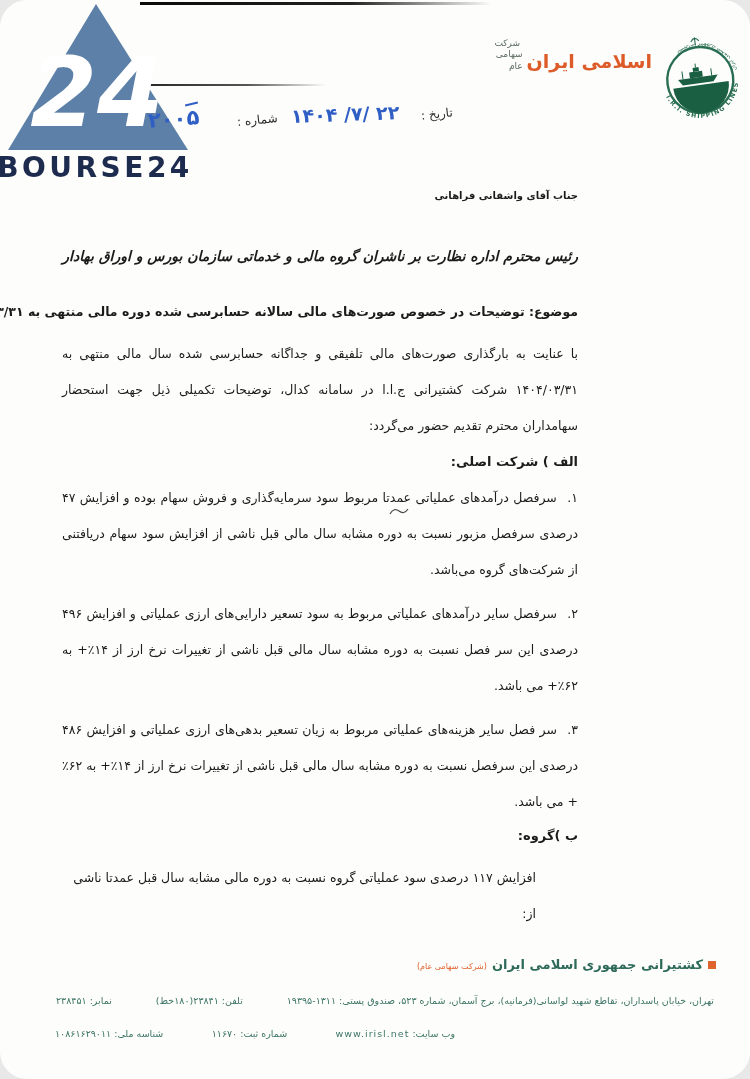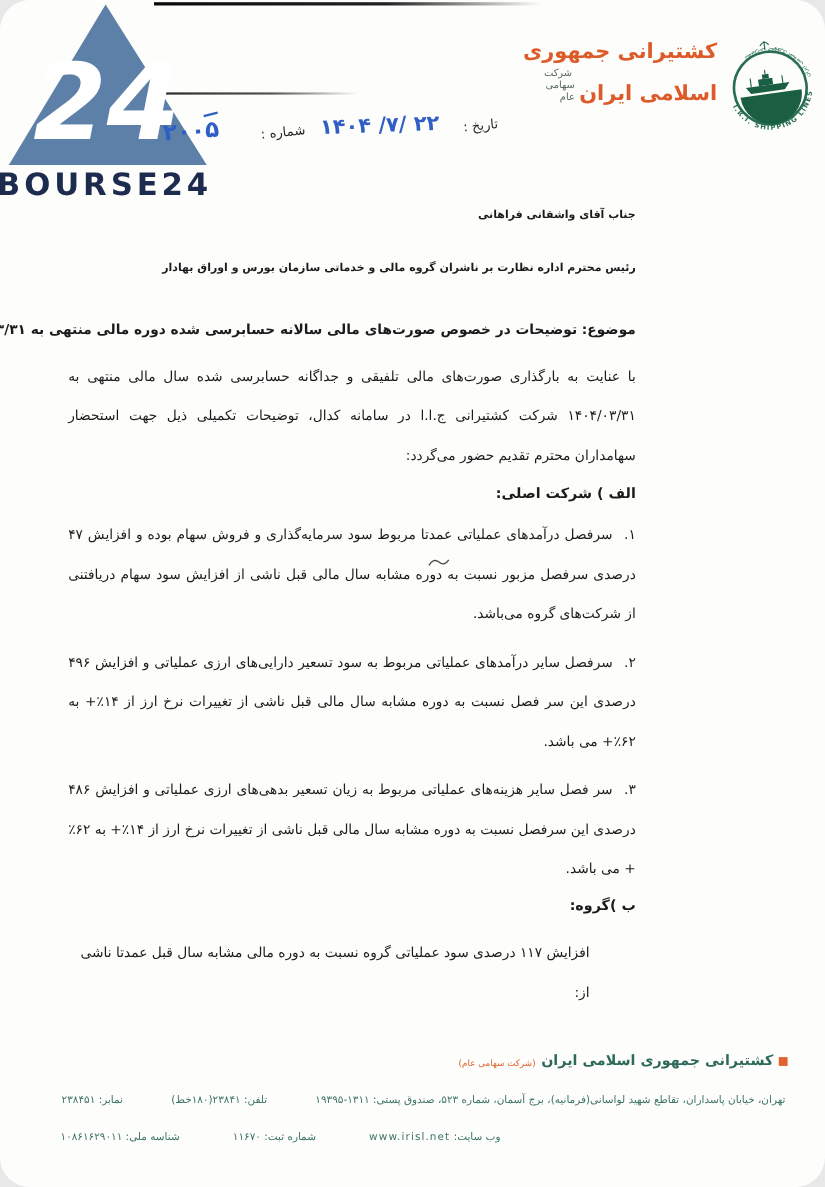--- a/index.html
+++ b/index.html
@@ -32,21 +32,21 @@
   .number-label { left:237px; top:113px; }
   .hand { position:absolute; color:#2f5ec4; font-weight:bold; direction:ltr; unicode-bidi:bidi-override; }
   .date-value   { left:291px; top:103px; font-size:19px; transform:rotate(-2deg); letter-spacing:2px; }
   .number-value { left:148px; top:107px; font-size:21px; transform:rotate(-4deg); letter-spacing:6px; }
   .pen-dash { position:absolute; left:185px; top:103px; width:13px; height:2px; background:#2f5ec4; transform:rotate(-14deg); }
 
   
   .letter-body { position:absolute; left:62px; top:186px; width:516px; direction:rtl; text-align:right;
     font-size:12.5px; line-height:20px; }
   .recipient-name  { font-size:10px; font-weight:bold; white-space:nowrap; }
-  .recipient-title { font-size:10px; font-weight:bold; margin-top:28px; white-space:nowrap; }
+  .recipient-title { font-size:14px; font-weight:bold; margin-top:40px; white-space:nowrap;font-style:italic; }
   .subject    { font-size:12.5px; font-weight:bold; margin-top:36px; white-space:nowrap; }
   .salutation { margin-top:28px; padding-right:16px; }
   .para  { margin-top:14px; line-height:36px; text-align:justify; }
   .sec-head { margin-top:8px; font-weight:bold; font-size:13px; }
   .list-item { margin-top:8px; line-height:36px; text-align:justify; }
   .list-item .num { font-weight:normal; padding-left:6px; }
   .closing { margin-top:4px; line-height:36px; text-align:justify; }
   .sec-head-b { margin-top:6px; font-weight:bold; font-size:13px; }
   .group-para { margin-top:14px; padding-right:42px; line-height:36px; }
   .insertion-mark { position:absolute; left:388px; top:505px; }
@@ -71,21 +71,20 @@
   <div class="scan-line-top"></div>
   <div class="scan-line-mid"></div>
 
   <svg class="watermark" viewBox="0 0 200 182">
     <polygon points="98,4 190,150 10,150" fill="#5d80a8"></polygon>
     <text x="99" y="126" text-anchor="middle" font-size="96" font-weight="bold" font-style="italic" fill="#ffffff" font-family="DejaVu Sans, sans-serif">24</text>
     <text x="97" y="177" text-anchor="middle" font-size="28" font-weight="bold" fill="#1d2b4f" letter-spacing="3.5" font-family="DejaVu Sans, sans-serif">BOURSE24</text>
   </svg>
 
   <div class="company-name">
-    <div class="big">کشتیرانی جمهوری</div>
     <div class="company-line2">
       <span class="big">اسلامی ایران</span>
       <span class="type-stack">
         <span>شرکت</span>
         <span>سهامی عام</span>
       </span>
     </div>
   </div>
 
   <svg class="emblem" viewBox="0 0 100 100">

